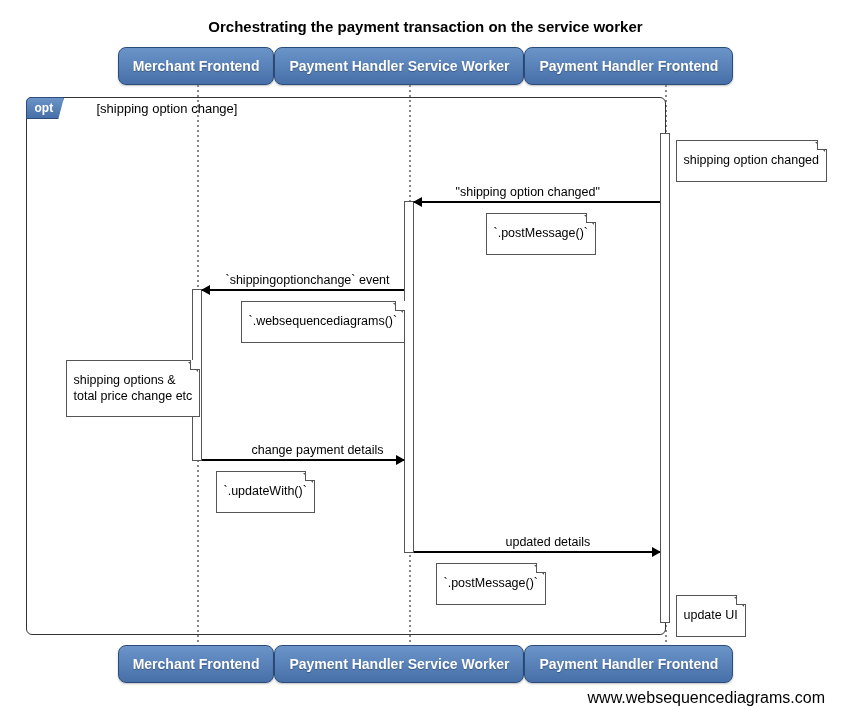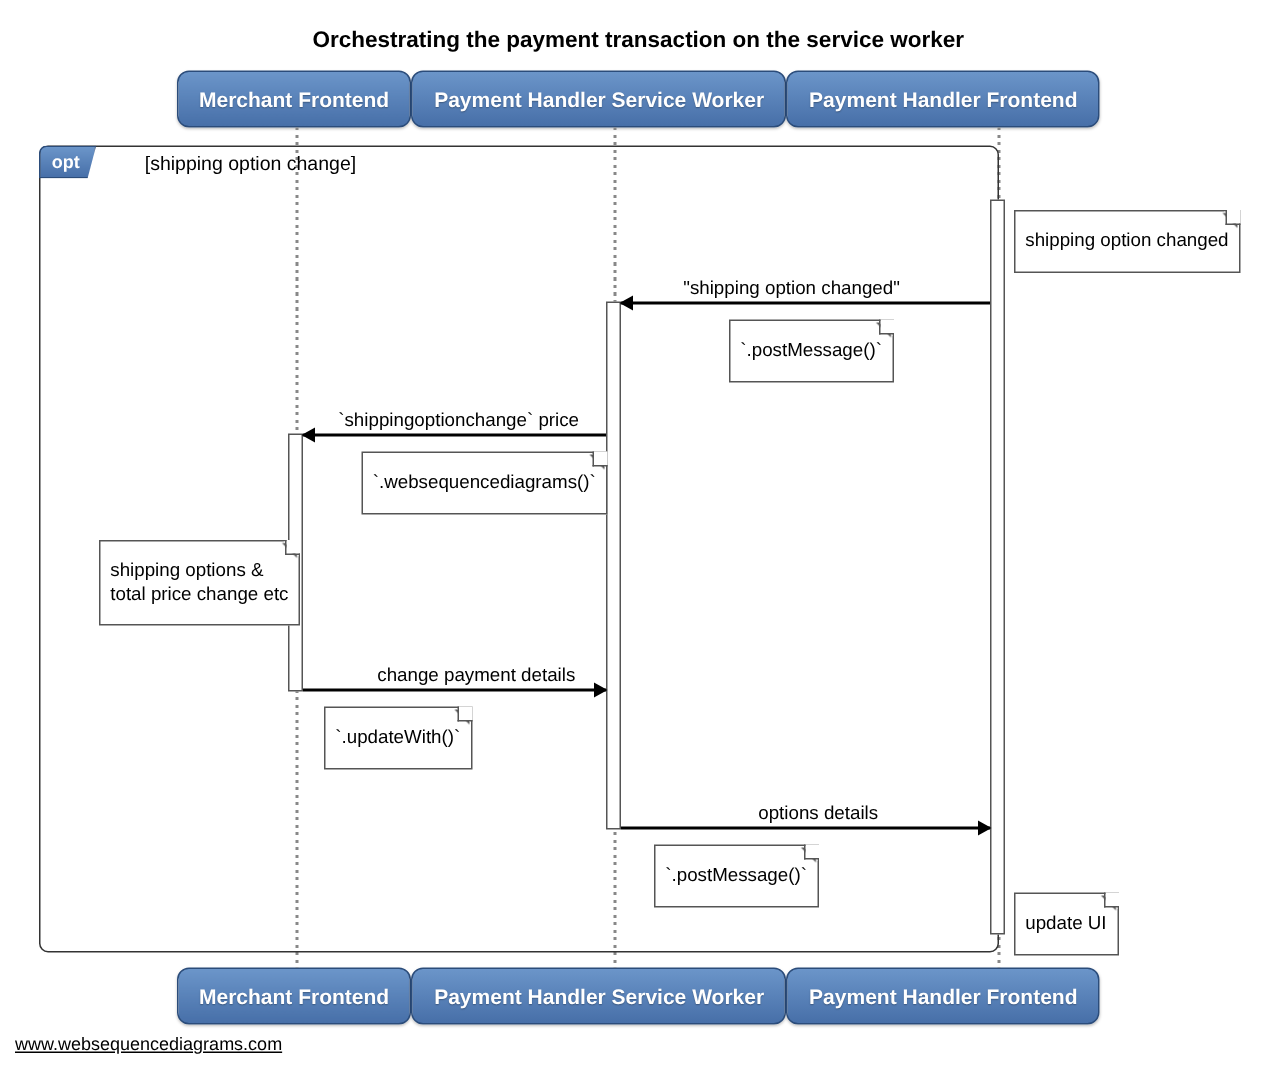--- a/index.html
+++ b/index.html
@@ -122,24 +122,23 @@
     border-width: 5px 9px 5px 0;
     border-color: transparent #000 transparent transparent;
   }
   .msg-label {
     position: absolute;
     font-size: 12.5px;
     z-index: 3;
     white-space: nowrap;
   }
   .footer-credit {
-    text-align: left;
-    font-size: 12px;
+    text-align: right;
+    font-size: 16px;
     margin: 6px 16px 0 0;
-    text-decoration: underline;
   }
 </style>
 </head>
 <body>
 
 <div class="title">Orchestrating the payment transaction on the service worker</div>
 
 <div class="participants">
   <div class="participant-box">Merchant Frontend</div>
   <div class="participant-box">Payment Handler Service Worker</div>
@@ -166,41 +165,41 @@
     <span class="note-fold"></span>
   </div>
 
   <div class="msg-label" style="left:440px;top:100px;">"shipping option changed"</div>
   <div class="arrow left" style="left:398px;top:116px;width:246px;"></div>
   <div class="note" style="left:470px;top:128px;">
     <span>`.postMessage()`</span>
     <span class="note-fold"></span>
   </div>
 
-  <div class="msg-label" style="left:210px;top:188px;">`shippingoptionchange` price</div>
+  <div class="msg-label" style="left:210px;top:188px;">`shippingoptionchange` event</div>
   <div class="arrow left" style="left:186px;top:204px;width:202px;"></div>
   <div class="note" style="left:225px;top:216px;">
     <span>`.websequencediagrams()`</span>
     <span class="note-fold"></span>
   </div>
 
   <div class="note" style="left:50px;top:275px;">
     <span>shipping options &amp;</span><br>
     <span>total price change etc</span>
     <span class="note-fold"></span>
   </div>
 
   <div class="msg-label" style="left:236px;top:358px;">change payment details</div>
   <div class="arrow right" style="left:186px;top:374px;width:202px;"></div>
   <div class="note" style="left:200px;top:386px;">
     <span>`.updateWith()`</span>
     <span class="note-fold"></span>
   </div>
 
-  <div class="msg-label" style="left:490px;top:450px;">options details</div>
+  <div class="msg-label" style="left:490px;top:450px;">updated details</div>
   <div class="arrow right" style="left:398px;top:466px;width:246px;"></div>
   <div class="note" style="left:420px;top:478px;">
     <span>`.postMessage()`</span>
     <span class="note-fold"></span>
   </div>
 
   <div class="note" style="left:660px;top:510px;">
     <span>update UI</span>
     <span class="note-fold"></span>
   </div>

